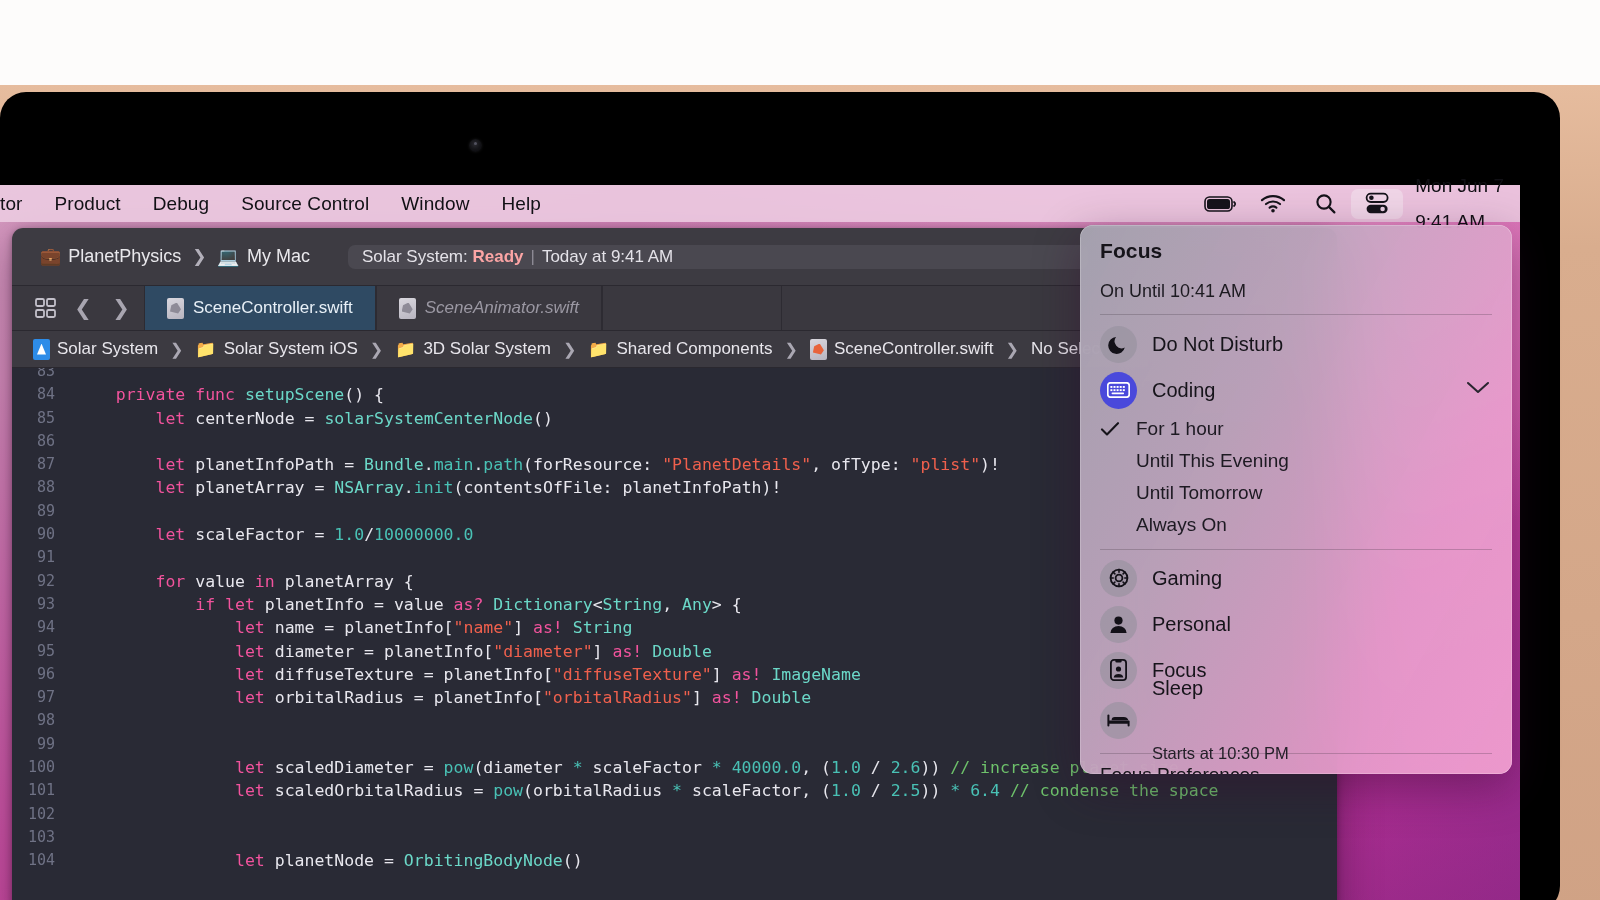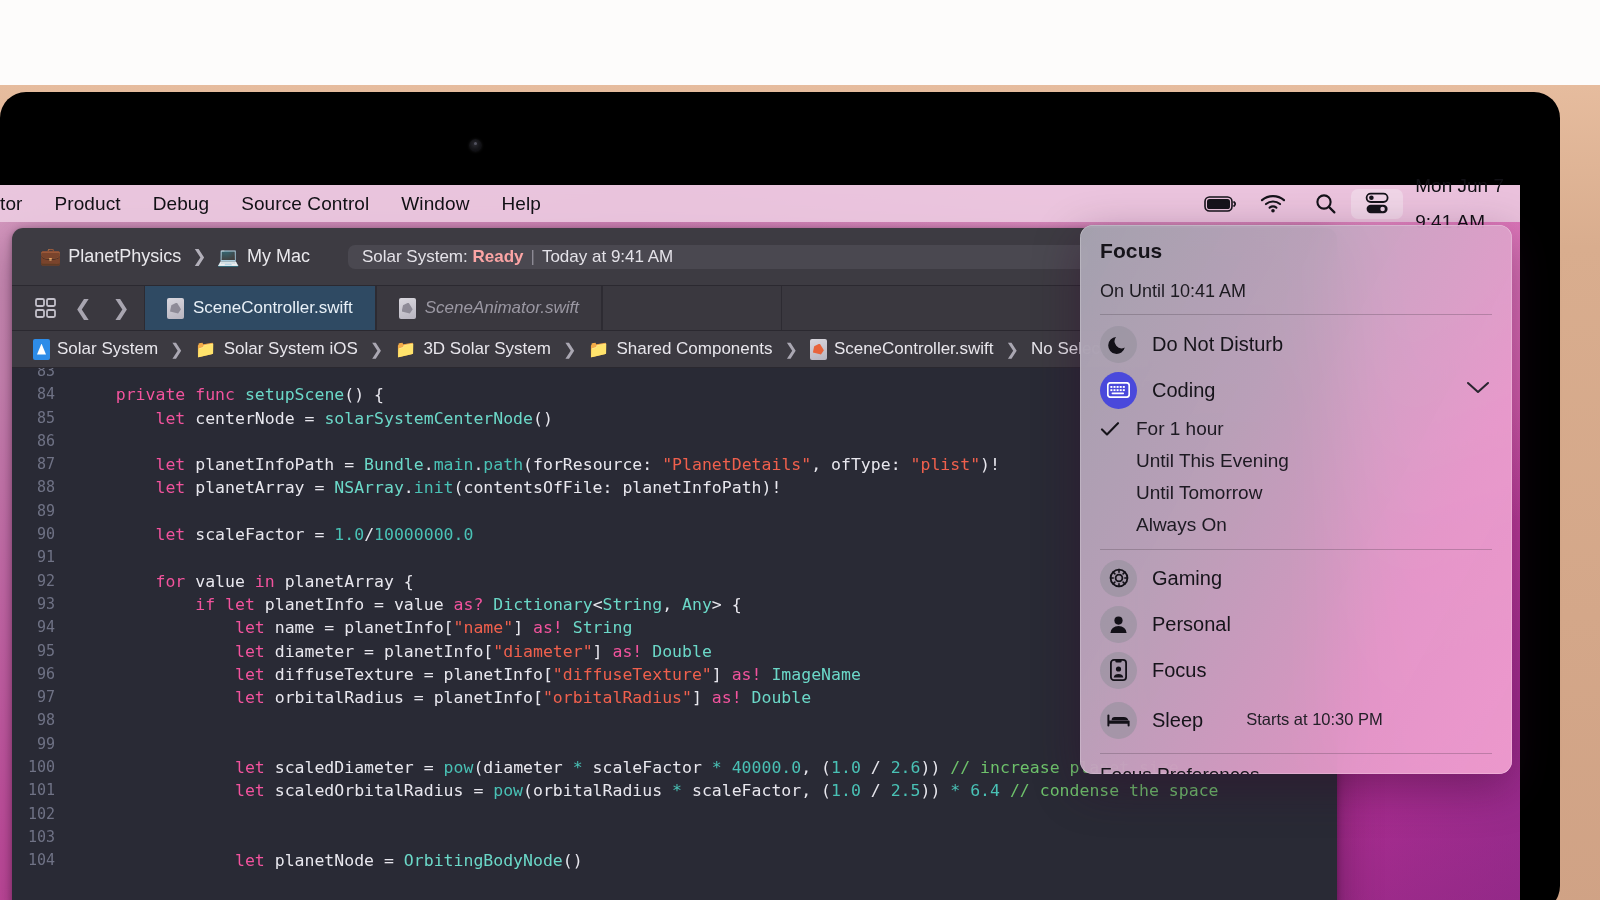--- a/index.html
+++ b/index.html
@@ -210,21 +210,21 @@
   .fp-chevdown {
     position: absolute; right: 22px; top: 50%; transform: translateY(-50%);
     color: #2a2630;
   }
   .fp-option {
     display: flex; align-items: center; height: 32px; padding: 0 20px;
     font-size: 19px; color: #1d1a22;
   }
   .fp-check { width: 36px; flex: none; display: flex; align-items: center; color: #16141a; }
   .fp-footer { font-size: 19px; padding: 10px 20px 0 20px; }
-  .fp-col { display: flex; flex-direction: row; justify-content: center; gap: 43px; }
+  .fp-col { display: flex; flex-direction: column; justify-content: center; gap: 43px; }
 </style>
 </head>
 <body>
 
 <div id="root">
 
   <div class="laptop-bezel"></div>
   <div class="laptop-screen"></div>
   <div class="camera">
     <div class="camera-dot"></div>

